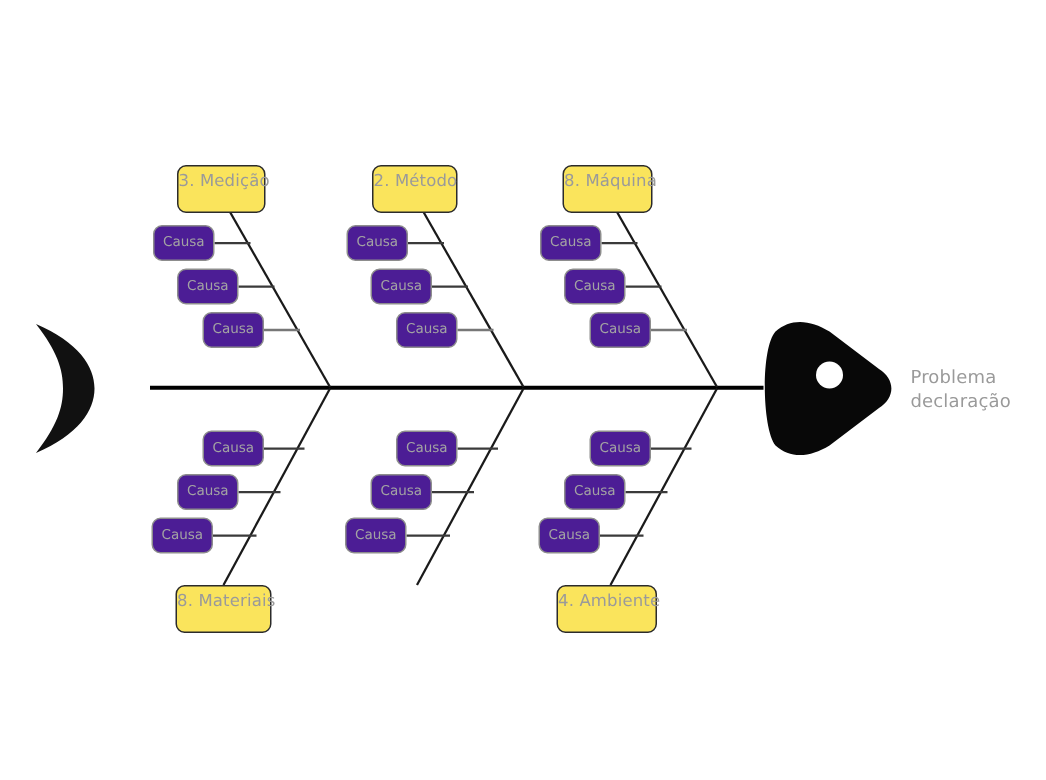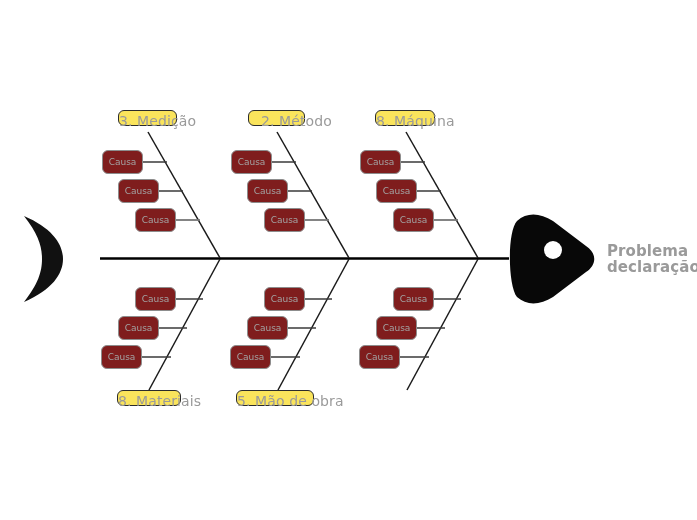--- a/index.html
+++ b/index.html
@@ -27,49 +27,49 @@
     top: 0;
     width: 697px;
     height: 520px;
   }
   .cat-box {
     position: absolute;
     background: #fae45c;
     border: 1.6px solid #2b2b2b;
     border-radius: 6px;
     box-sizing: border-box;
-    height: 16px;
+    height: 32px;
     line-height: 20px;
     text-align: center;
-    font-size: 14px;
+    font-size: 11px;
     color: #9a9a9a;
     white-space: nowrap;
     letter-spacing: 0.1px;
   }
   .cause-box {
     position: absolute;
-    background: #7f1d1d;
+    background: #4c1d95;
     border: 1.4px solid #8d8d8d;
     border-radius: 6px;
     box-sizing: border-box;
     width: 41px;
     height: 24px;
     line-height: 22px;
     text-align: center;
     font-size: 9px;
     color: #a3a3a3;
     white-space: nowrap;
   }
   .problem-label {
     position: absolute;
     left: 607px;
     top: 243px;
     width: 84px;
-    font-size: 15px;
-    font-weight: bold;
+    font-size: 12px;
+    font-weight: normal;
     color: #9a9a9a;
     line-height: 16px;
     letter-spacing: 0.1px;
   }
 </style>
 </head>
 <body>
 
 <div id="canvas">
 
@@ -108,25 +108,25 @@
     <line x1="271" y1="357" x2="300" y2="357" stroke="#3a3a3a" stroke-width="1.5"></line>
 
     <line x1="478" y1="259" x2="407" y2="390" stroke="#1a1a1a" stroke-width="1.5"></line>
     <line x1="434" y1="299" x2="461" y2="299" stroke="#3a3a3a" stroke-width="1.5"></line>
     <line x1="417" y1="328" x2="445" y2="328" stroke="#3a3a3a" stroke-width="1.5"></line>
     <line x1="400" y1="357" x2="429" y2="357" stroke="#3a3a3a" stroke-width="1.5"></line>
 
   </svg>
 
   <div class="cat-box" style="left:118px; top:110px; width:59px;">3. Medição</div>
-  <div class="cat-box" style="left:248px; top:110px; width:57px;padding-left:12px;">2. Método</div>
+  <div class="cat-box" style="left:248px; top:110px; width:57px;">2. Método</div>
   <div class="cat-box" style="left:375px; top:110px; width:60px;">8. Máquina</div>
 
   <div class="cat-box" style="left:117px; top:390px; width:64px;">8. Materiais</div>
-  <div class="cat-box" style="left:236px; top:390px; width:78px;">5. Mão de obra</div>
+  <div class="cat-box" style="left:371px; top:390px; width:67px;">4. Ambiente</div>
 
   <div class="cause-box" style="left:102px; top:150px;">Causa</div>
   <div class="cause-box" style="left:118px; top:179px;">Causa</div>
   <div class="cause-box" style="left:135px; top:208px;">Causa</div>
 
   <div class="cause-box" style="left:231px; top:150px;">Causa</div>
   <div class="cause-box" style="left:247px; top:179px;">Causa</div>
   <div class="cause-box" style="left:264px; top:208px;">Causa</div>
 
   <div class="cause-box" style="left:360px; top:150px;">Causa</div>

